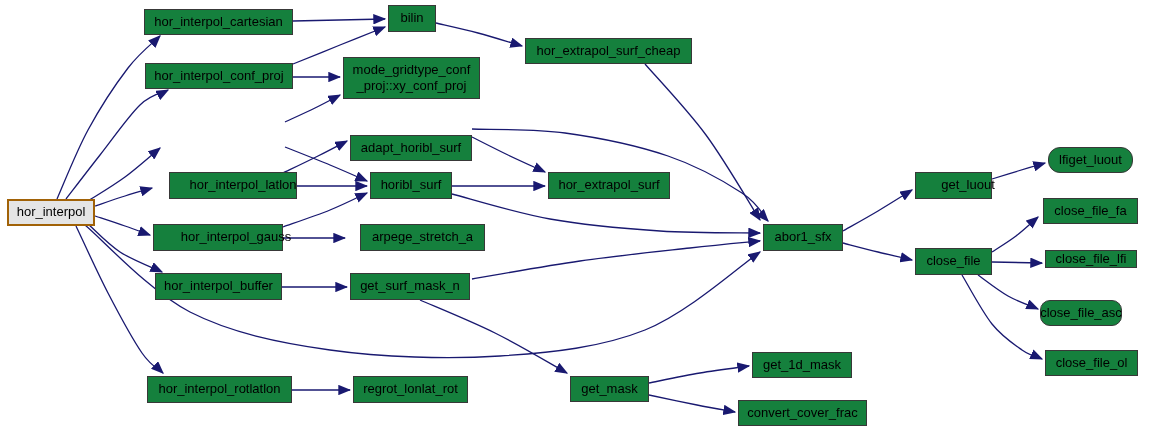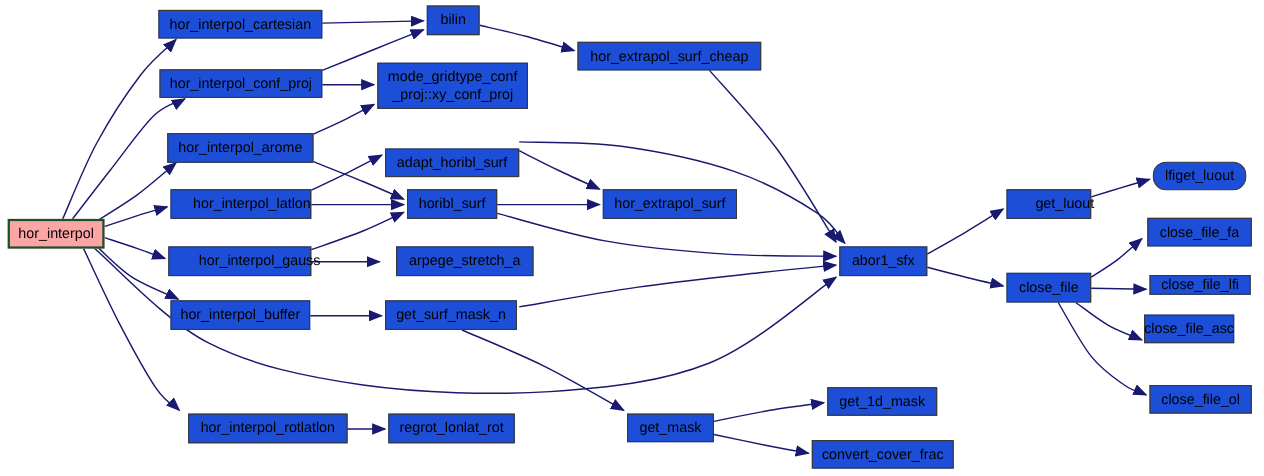--- a/index.html
+++ b/index.html
@@ -7,33 +7,33 @@
     position:relative;
     width:1149px;height:433px;
     background:#ffffff;
     font-family:"Liberation Sans","DejaVu Sans",sans-serif;
     overflow:hidden;
   }
   #edges{position:absolute;left:0;top:0;width:100%;height:100%;}
   .node{
     position:absolute;
     box-sizing:border-box;
-    background:#1d4ed8;
+    background:#15803d;
     border:1.4px solid #383838;
     color:#000000;
     display:flex;flex-direction:column;
     align-items:center;justify-content:center;
     font-size:13px;line-height:1.25;
     white-space:nowrap;
     cursor:pointer;
     z-index:2;
   }
   .node.highlighted{
-    background:#fca5a5;
-    border:2px solid #14532d;
+    background:#e5e5e5;
+    border:2px solid #a16207;
   }
   .edge{fill:none;stroke-width:1.3px;}
 </style>
 </head>
 <body>
 
 <div id="canvas" style="width: 1149px; height: 433px;">
   <svg id="edges" xmlns="http://www.w3.org/2000/svg" viewBox="0 0 1149 433">
       <defs>
         <marker id="arrow" viewBox="0 0 10 8" refX="9" refY="4" markerWidth="10" markerHeight="8" orient="auto">
@@ -89,27 +89,24 @@
     <div class="node" style="left: 525px; top: 38px; width: 167px; height: 26px;">
       <span>hor_extrapol_surf_cheap</span>
     </div>
     <div class="node" style="left: 145px; top: 63px; width: 148px; height: 26px;">
       <span>hor_interpol_conf_proj</span>
     </div>
     <div class="node" style="left: 343px; top: 57px; width: 137px; height: 42px;">
       <span>mode_gridtype_conf</span>
       <span>_proj::xy_conf_proj</span>
     </div>
-    <div class="node" style="left: 152px; top: 121px; width: 133px; height: 27px;">
-      <span>hor_interpol_arome</span>
-    </div>
     <div class="node" style="left: 350px; top: 135px; width: 122px; height: 26px;">
       <span>adapt_horibl_surf</span>
     </div>
-    <div class="node" style="left: 155px; top: 172px; width: 128px; height: 27px; padding-left: 20px;">
+    <div class="node" style="left: 169px; top: 172px; width: 128px; height: 27px; padding-left: 20px;">
       <span>hor_interpol_latlon</span>
     </div>
     <div class="node" style="left: 370px; top: 172px; width: 82px; height: 27px;">
       <span>horibl_surf</span>
     </div>
     <div class="node" style="left: 548px; top: 172px; width: 122px; height: 27px;">
       <span>hor_extrapol_surf</span>
     </div>
     <div class="node" style="left: 153px; top: 224px; width: 130px; height: 27px; padding-left: 36px;">
       <span>hor_interpol_gauss</span>
@@ -134,27 +131,27 @@
     </div>
     <div class="node" style="left: 915px; top: 248px; width: 77px; height: 27px;">
       <span>close_file</span>
     </div>
     <div class="node" style="left: 1043px; top: 198px; width: 95px; height: 26px;">
       <span>close_file_fa</span>
     </div>
     <div class="node" style="left: 1045px; top: 250px; width: 92px; height: 18px;">
       <span>close_file_lfi</span>
     </div>
-    <div class="node" style="left: 1040px; top: 286px; width: 82px; height: 26px;">
+    <div class="node" style="left: 1040px; top: 300px; width: 82px; height: 26px; border-radius: 10px;">
       <span>close_file_asc</span>
     </div>
     <div class="node" style="left: 1045px; top: 350px; width: 93px; height: 26px;">
       <span>close_file_ol</span>
     </div>
-    <div class="node" style="left: 147px; top: 376px; width: 145px; height: 27px; margin-left: 24px;">
+    <div class="node" style="left: 147px; top: 376px; width: 145px; height: 27px;">
       <span>hor_interpol_rotlatlon</span>
     </div>
     <div class="node" style="left: 353px; top: 376px; width: 115px; height: 27px;">
       <span>regrot_lonlat_rot</span>
     </div>
     <div class="node" style="left: 570px; top: 376px; width: 79px; height: 26px;">
       <span>get_mask</span>
     </div>
     <div class="node" style="left: 752px; top: 352px; width: 100px; height: 26px;">
       <span>get_1d_mask</span>

